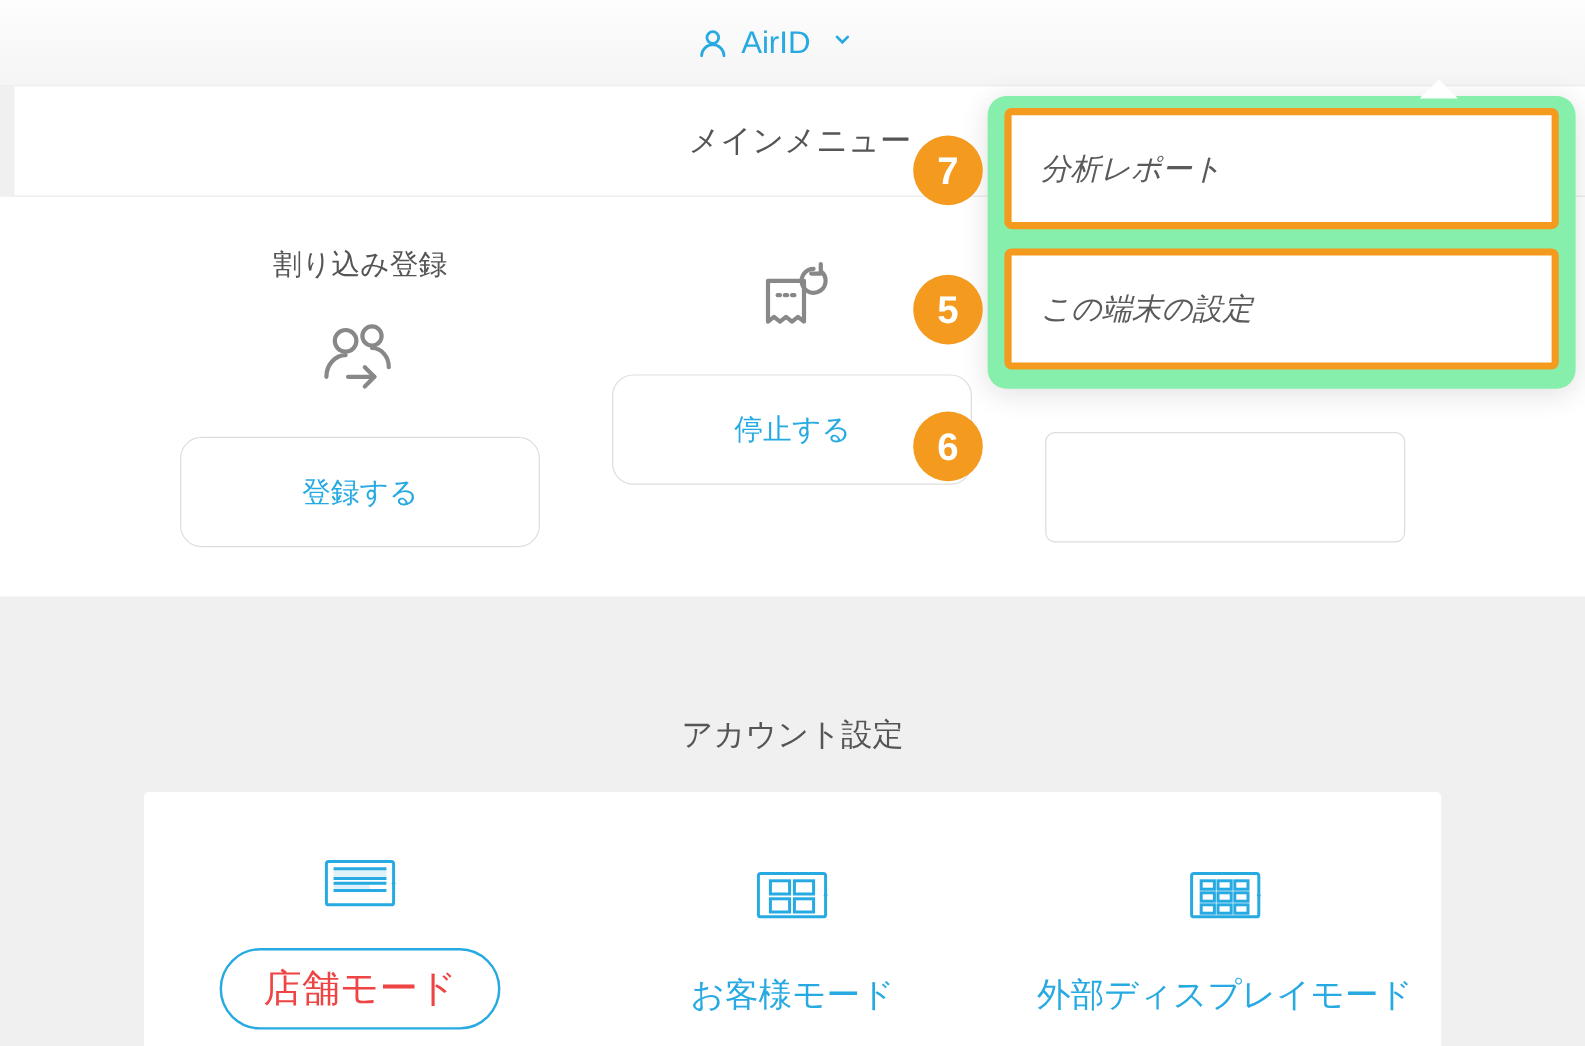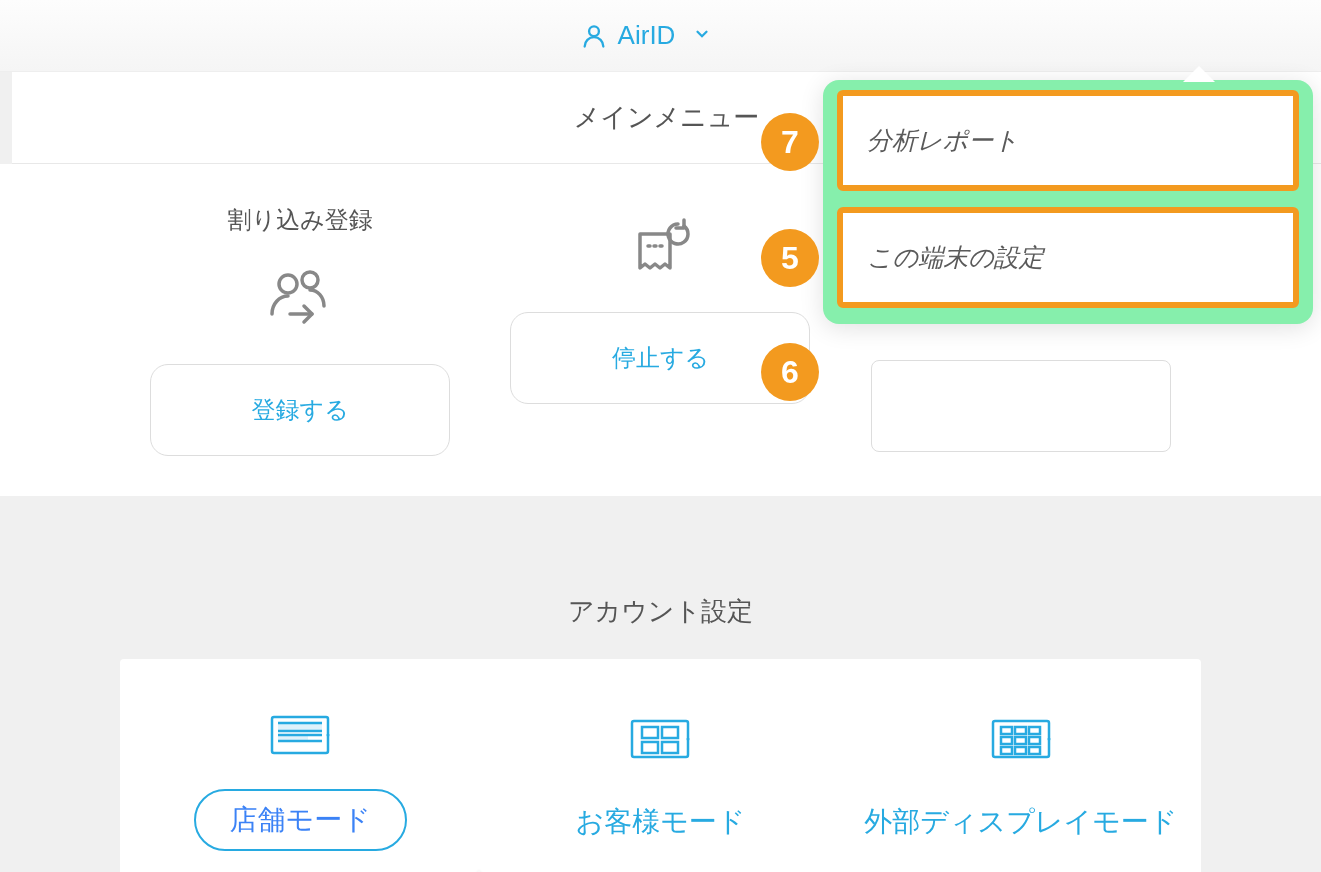--- a/index.html
+++ b/index.html
@@ -129,22 +129,22 @@
     .mode-icon {
       height: 56px;
       display: flex;
       align-items: center;
       justify-content: center;
       margin-bottom: 26px;
     }
     .mode-label-pill {
       display: inline-block;
       border: 2px solid #27aae1;
-      color: #3b82f6;
-      font-size: 28px;
+      color: #ef4444;
+      font-size: 32px;
       padding: 10px 34px;
       border-radius: 999px;
     }
     .mode-label-plain {
       color: #27aae1;
       font-size: 28px;
       padding: 10px 0;
     }
     
     .dropdown-popup {

